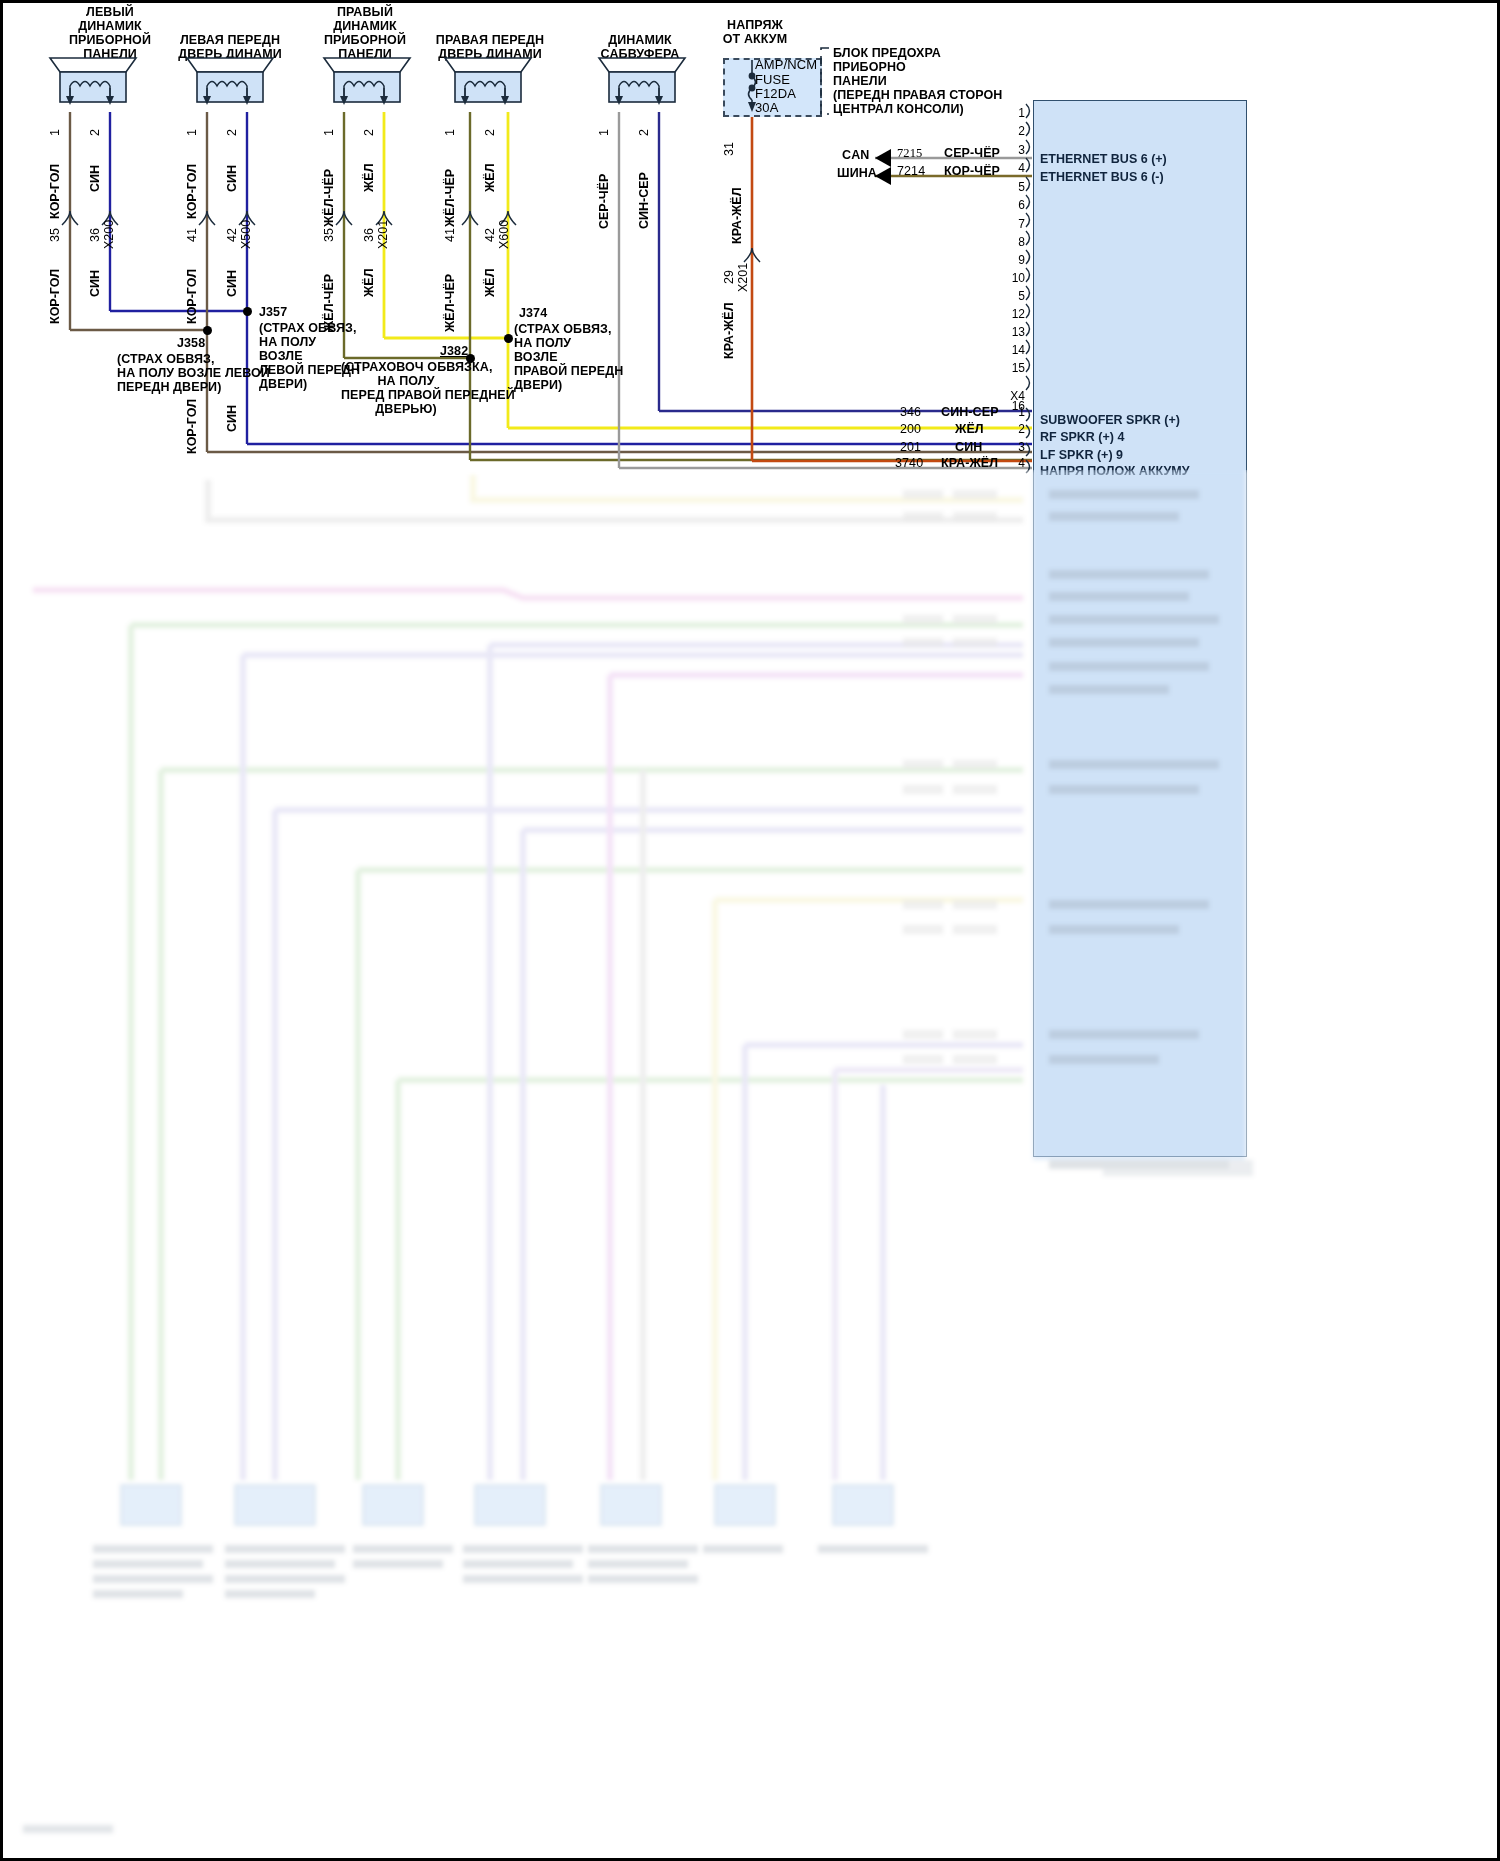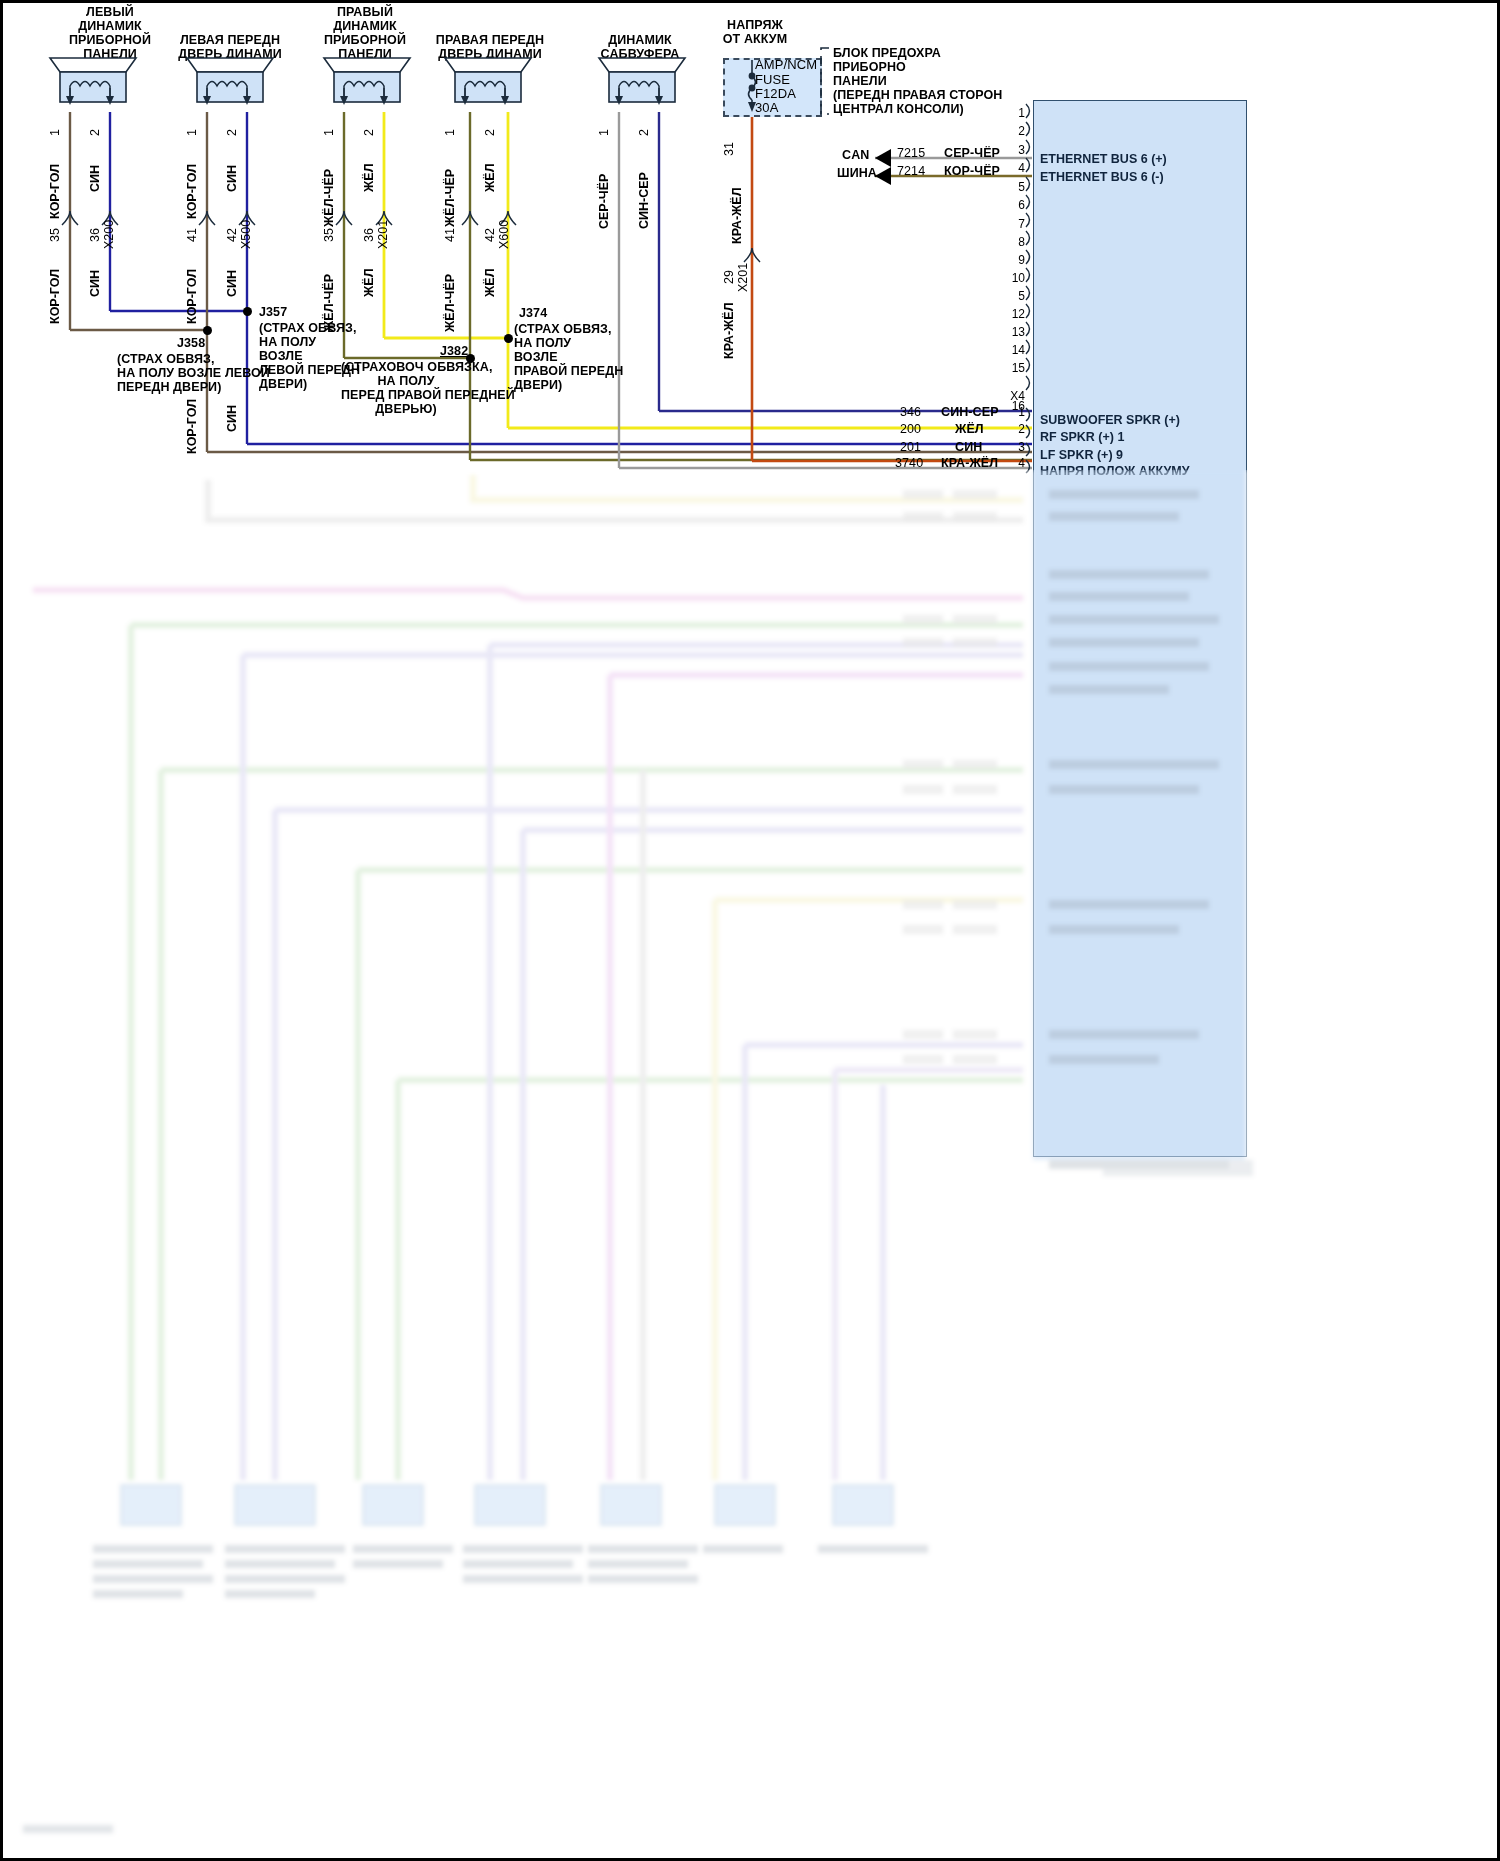--- a/index.html
+++ b/index.html
@@ -223,21 +223,21 @@
 
   <svg class="wire" style="left:819px;top:46px;" width="12" height="70" viewBox="0 0 12 70">
     <path d="M10 2 L2 2 L2 68 L10 68" stroke="#1b2b3c" stroke-width="1.6" fill="none" stroke-dasharray="10 6"></path>
   </svg>
   <div class="lbl" style="left:833px;top:46px;">БЛОК ПРЕДОХРА<br>ПРИБОРНО<br>ПАНЕЛИ<br>(ПЕРЕДН ПРАВАЯ СТОРОН<br>ЦЕНТРАЛ КОНСОЛИ)</div>
 
   <div class="arrowL" style="left:875px;top:149px;"></div>
   <div class="arrowL" style="left:875px;top:167px;"></div>
   <div class="lbl" style="left:842px;top:148px;">CAN</div>
   <div class="lbl" style="left:837px;top:166px;">ШИНА</div>
-  <div class="lbl n" style="left:897px;top:146px;font-weight:400;">7215</div>
+  <div class="lbl n" style="left:897px;top:146px;font-weight:400;font-family:Liberation Serif, serif;">7215</div>
   <div class="lbl" style="left:944px;top:146px;">СЕР-ЧЁР</div>
   <div class="lbl n" style="left:897px;top:164px;font-weight:400;">7214</div>
   <div class="lbl" style="left:944px;top:164px;">КОР-ЧЁР</div>
 
   <div class="module" style="left:1033px;top:100px;width:212px;height:1055px;"></div>
 
   <div>
     <div class="pinnum" style="left:1005px;top:106px;width:20px;">1</div>
     <div class="pinnum" style="left:1005px;top:124px;width:20px;">2</div>
     <div class="pinnum" style="left:1005px;top:143px;width:20px;">3</div>
@@ -282,21 +282,21 @@
   <div class="modlabel" style="left:1040px;top:170px;">ETHERNET BUS 6 (-)</div>
 
   <div class="lbl n" style="left:900px;top:405px;font-weight:400;">346</div>
   <div class="lbl" style="left:941px;top:405px;">СИН-СЕР</div>
   <div class="pinnum" style="left:1005px;top:405px;width:20px;">1</div>
   <div class="modlabel" style="left:1040px;top:413px;">SUBWOOFER SPKR (+)</div>
 
   <div class="lbl n" style="left:900px;top:422px;font-weight:400;">200</div>
   <div class="lbl" style="left:955px;top:422px;">ЖЁЛ</div>
   <div class="pinnum" style="left:1005px;top:422px;width:20px;">2</div>
-  <div class="modlabel" style="left:1040px;top:430px;">RF SPKR (+) 1</div>
+  <div class="modlabel" style="left:1040px;top:430px;">RF SPKR (+) 4</div>
 
   <div class="lbl n" style="left:900px;top:440px;font-weight:400;">201</div>
   <div class="lbl" style="left:955px;top:440px;">СИН</div>
   <div class="pinnum" style="left:1005px;top:440px;width:20px;">3</div>
   <div class="modlabel" style="left:1040px;top:448px;">LF SPKR (+) 9</div>
 
   <div class="lbl n" style="left:895px;top:456px;font-weight:400;">3740</div>
   <div class="lbl" style="left:941px;top:456px;">КРА-ЖЁЛ</div>
   <div class="pinnum" style="left:1005px;top:456px;width:20px;">4</div>
   <div class="modlabel" style="left:1040px;top:464px;">НАПРЯ ПОЛОЖ АККУМУ</div>

